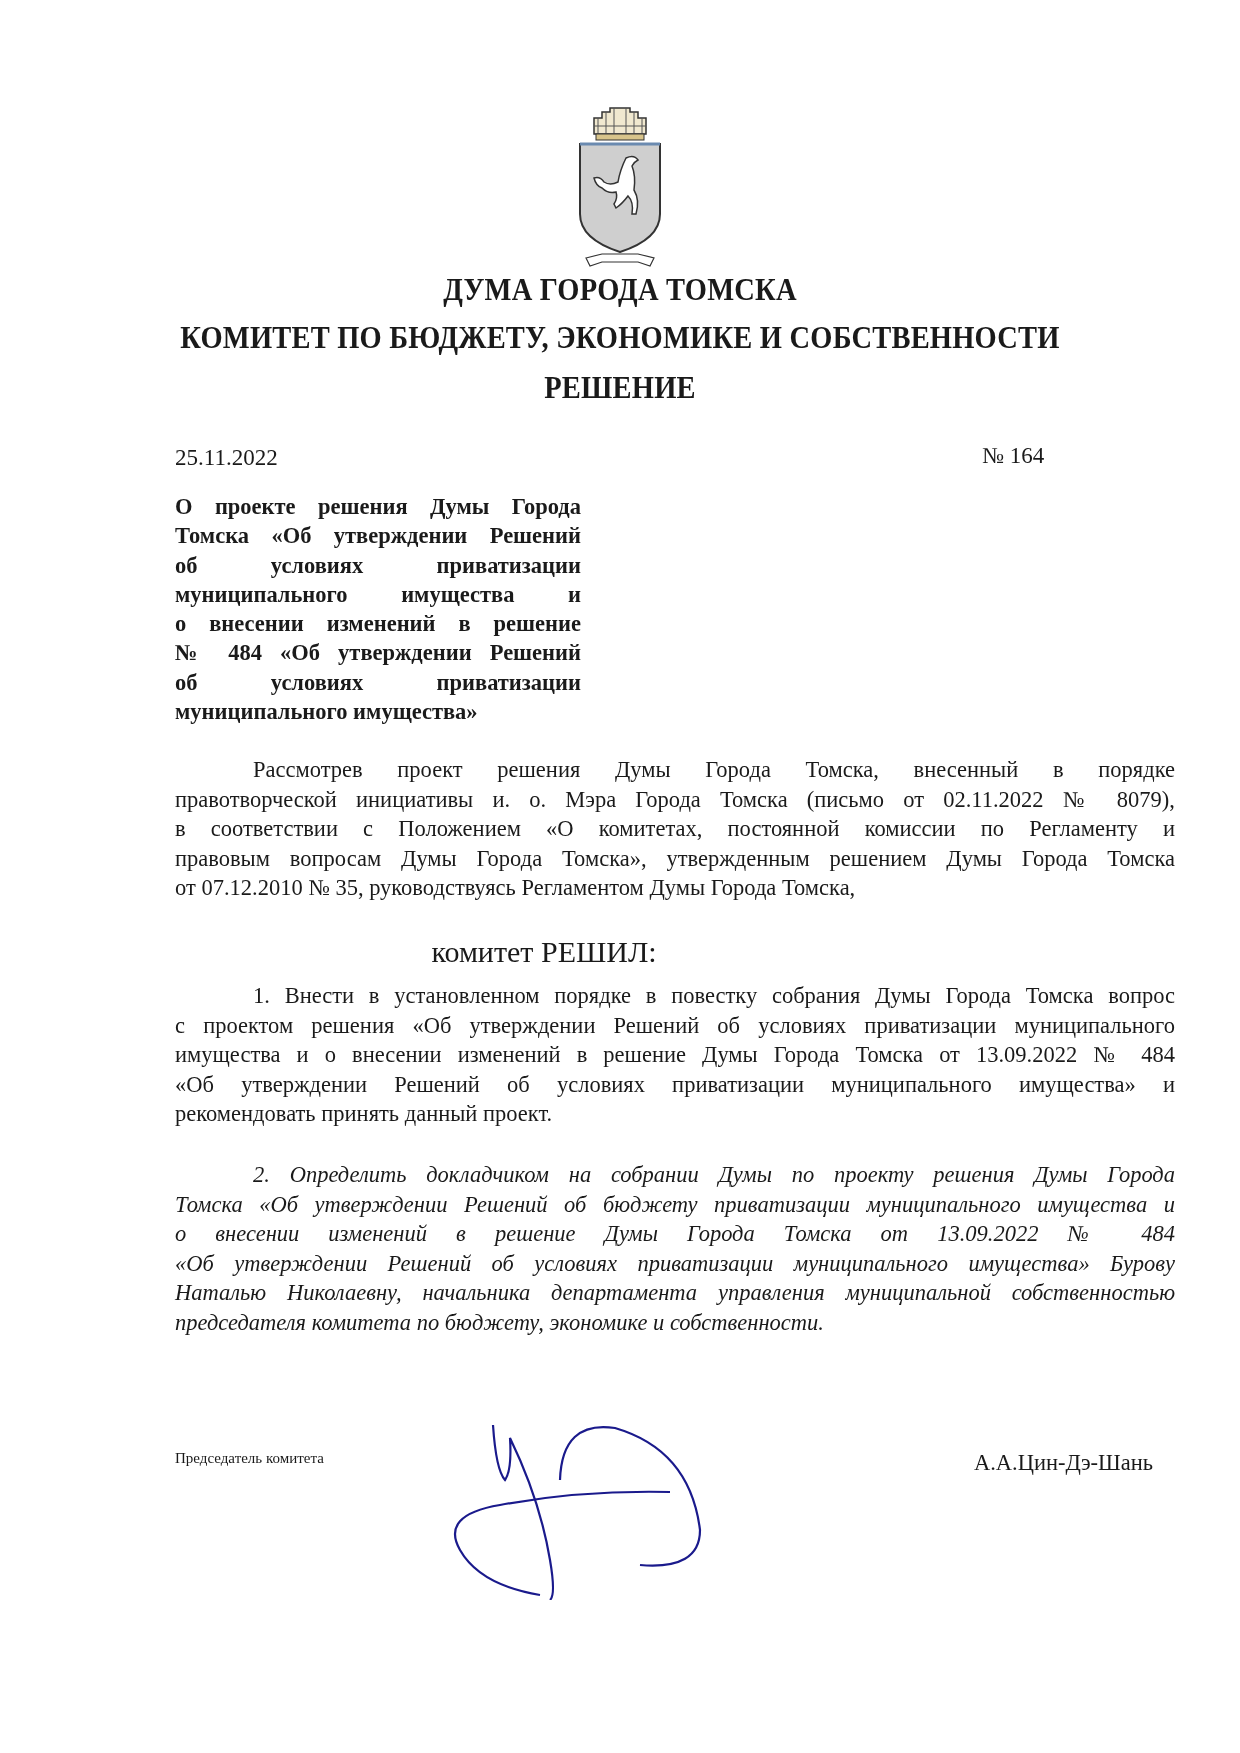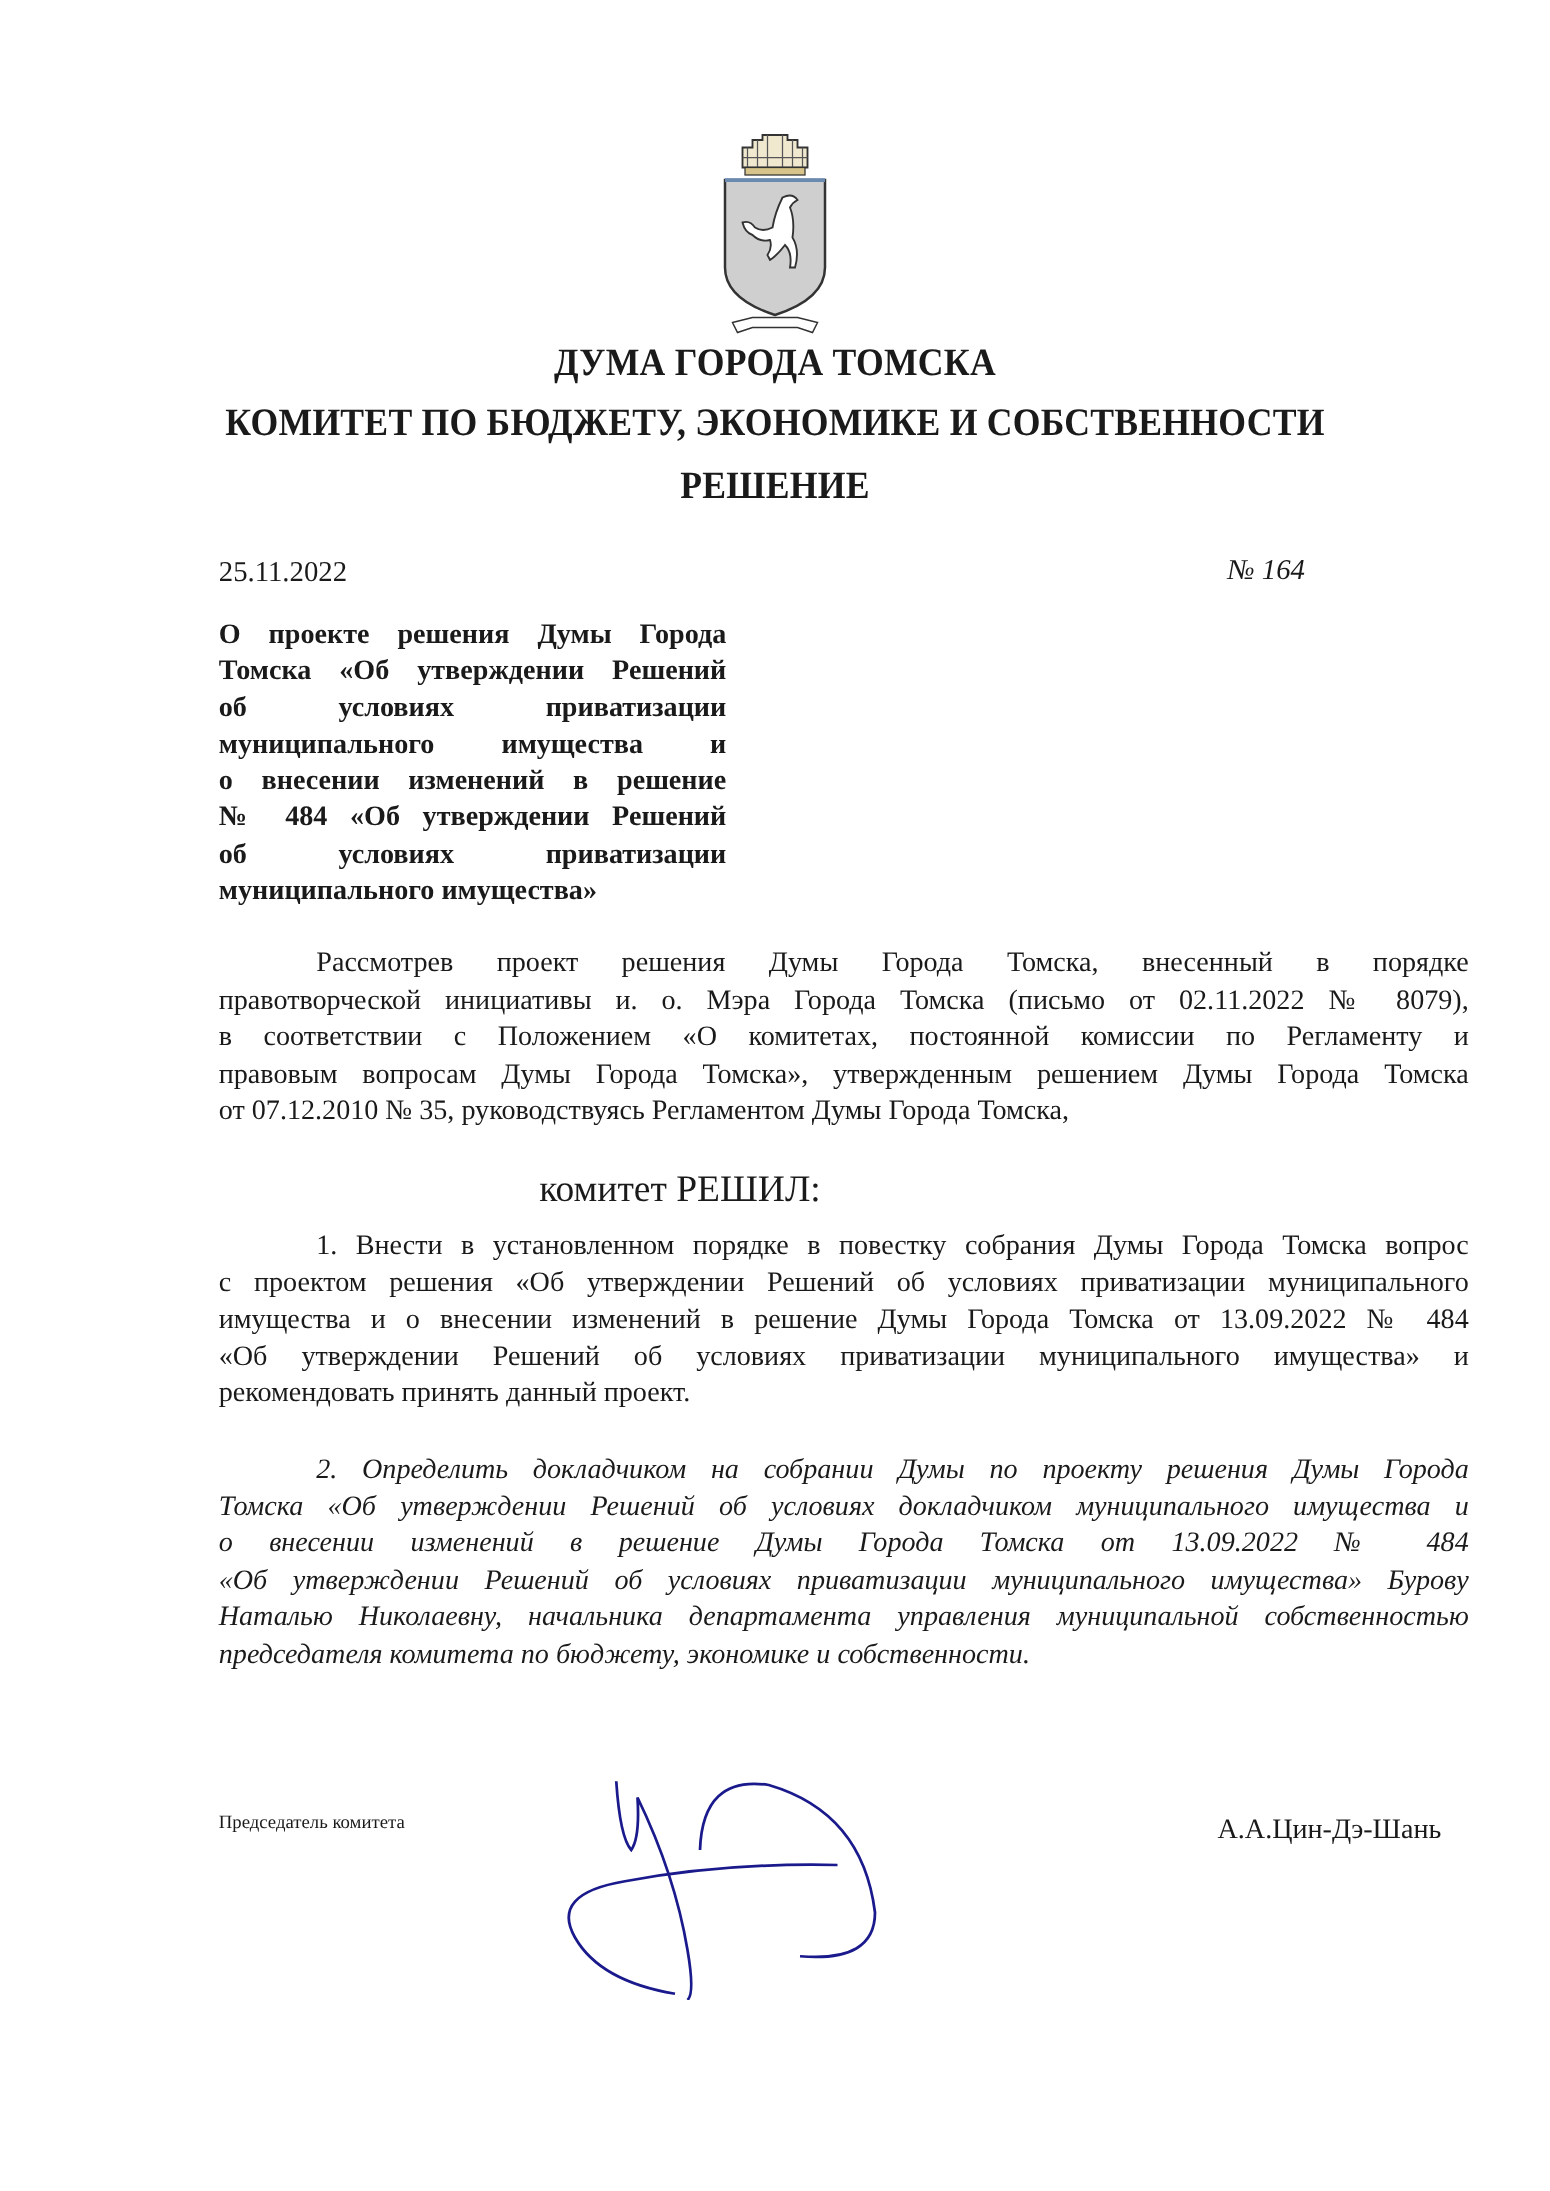--- a/index.html
+++ b/index.html
@@ -5,21 +5,21 @@
   html, body { margin:0; padding:0; background:#ffffff; }
   body { width:1240px; height:1753px; position:relative; overflow:hidden;
          font-family:"Liberation Serif", "DejaVu Serif", serif; color:#1a1a1a; }
   .emblem { position:absolute; left:636px; left:calc(620px - 48px); top:104px; width:96px; height:170px; }
   .h1 { position:absolute; left:0; width:1240px; text-align:center; font-weight:bold;
         font-size:31px; letter-spacing:0.2px; transform:scaleX(0.92); transform-origin:center; }
   .title1 { top:272px; }
   .title2 { top:320px; }
   .title3 { top:370px; }
   .date { position:absolute; left:175px; top:445px; font-size:23px; }
-  .num { position:absolute; left:982px; top:443px; font-size:23px;font-style:italic; }
+  .num { position:absolute; left:982px; top:443px; font-size:23px; }
   .subject { position:absolute; left:175px; top:492px; width:406px; font-weight:bold;
              font-size:22.5px; line-height:29.3px; text-align:justify; text-align-last:left; }
   .subject span { display:block; text-align:justify; text-align-last:justify; }
   .subject span.last { text-align-last:left; }
   .body { position:absolute; left:175px; width:1000px; font-size:22.5px; line-height:29.5px; }
   .body .ln { display:block; text-align:justify; text-align-last:justify; white-space:nowrap; }
   .body .ln.end { text-align-last:left; }
   .body .ln.ind { padding-left:78px; }
   .p1 { top:755px; }
   .decided { position:absolute; left:0; width:1088px; text-align:center; top:935px; font-size:30px; }
@@ -75,21 +75,21 @@
 <div class="body p2">
   <span class="ln ind">1. Внести в установленном порядке в повестку собрания Думы Города Томска вопрос</span>
   <span class="ln">с проектом решения «Об утверждении Решений об условиях приватизации муниципального</span>
   <span class="ln">имущества и о внесении изменений в решение Думы Города Томска от 13.09.2022 № 484</span>
   <span class="ln">«Об утверждении Решений об условиях приватизации муниципального имущества» и</span>
   <span class="ln end">рекомендовать принять данный проект.</span>
 </div>
 
 <div class="body p3">
   <span class="ln ind">2. Определить докладчиком на собрании Думы по проекту решения Думы Города</span>
-  <span class="ln">Томска «Об утверждении Решений об условиях докладчиком муниципального имущества и</span>
+  <span class="ln">Томска «Об утверждении Решений об бюджету приватизации муниципального имущества и</span>
   <span class="ln">о внесении изменений в решение Думы Города Томска от 13.09.2022 № 484</span>
   <span class="ln">«Об утверждении Решений об условиях приватизации муниципального имущества» Бурову</span>
   <span class="ln">Наталью Николаевну, начальника департамента управления муниципальной собственностью</span>
   <span class="ln end">председателя комитета по бюджету, экономике и собственности.</span>
 </div>
 
 <div class="sign-label">Председатель комитета</div>
 <svg class="signature" viewBox="0 0 520 200">
   <path d="M93 25 Q96 70 105 80 Q112 70 110 38 Q140 100 150 160 Q156 195 150 200" fill="none" stroke="#1a1a8c" stroke-width="2.2"></path>
   <path d="M160 80 Q162 20 215 28 Q290 50 300 130 Q300 170 240 165" fill="none" stroke="#1a1a8c" stroke-width="2.2"></path>

